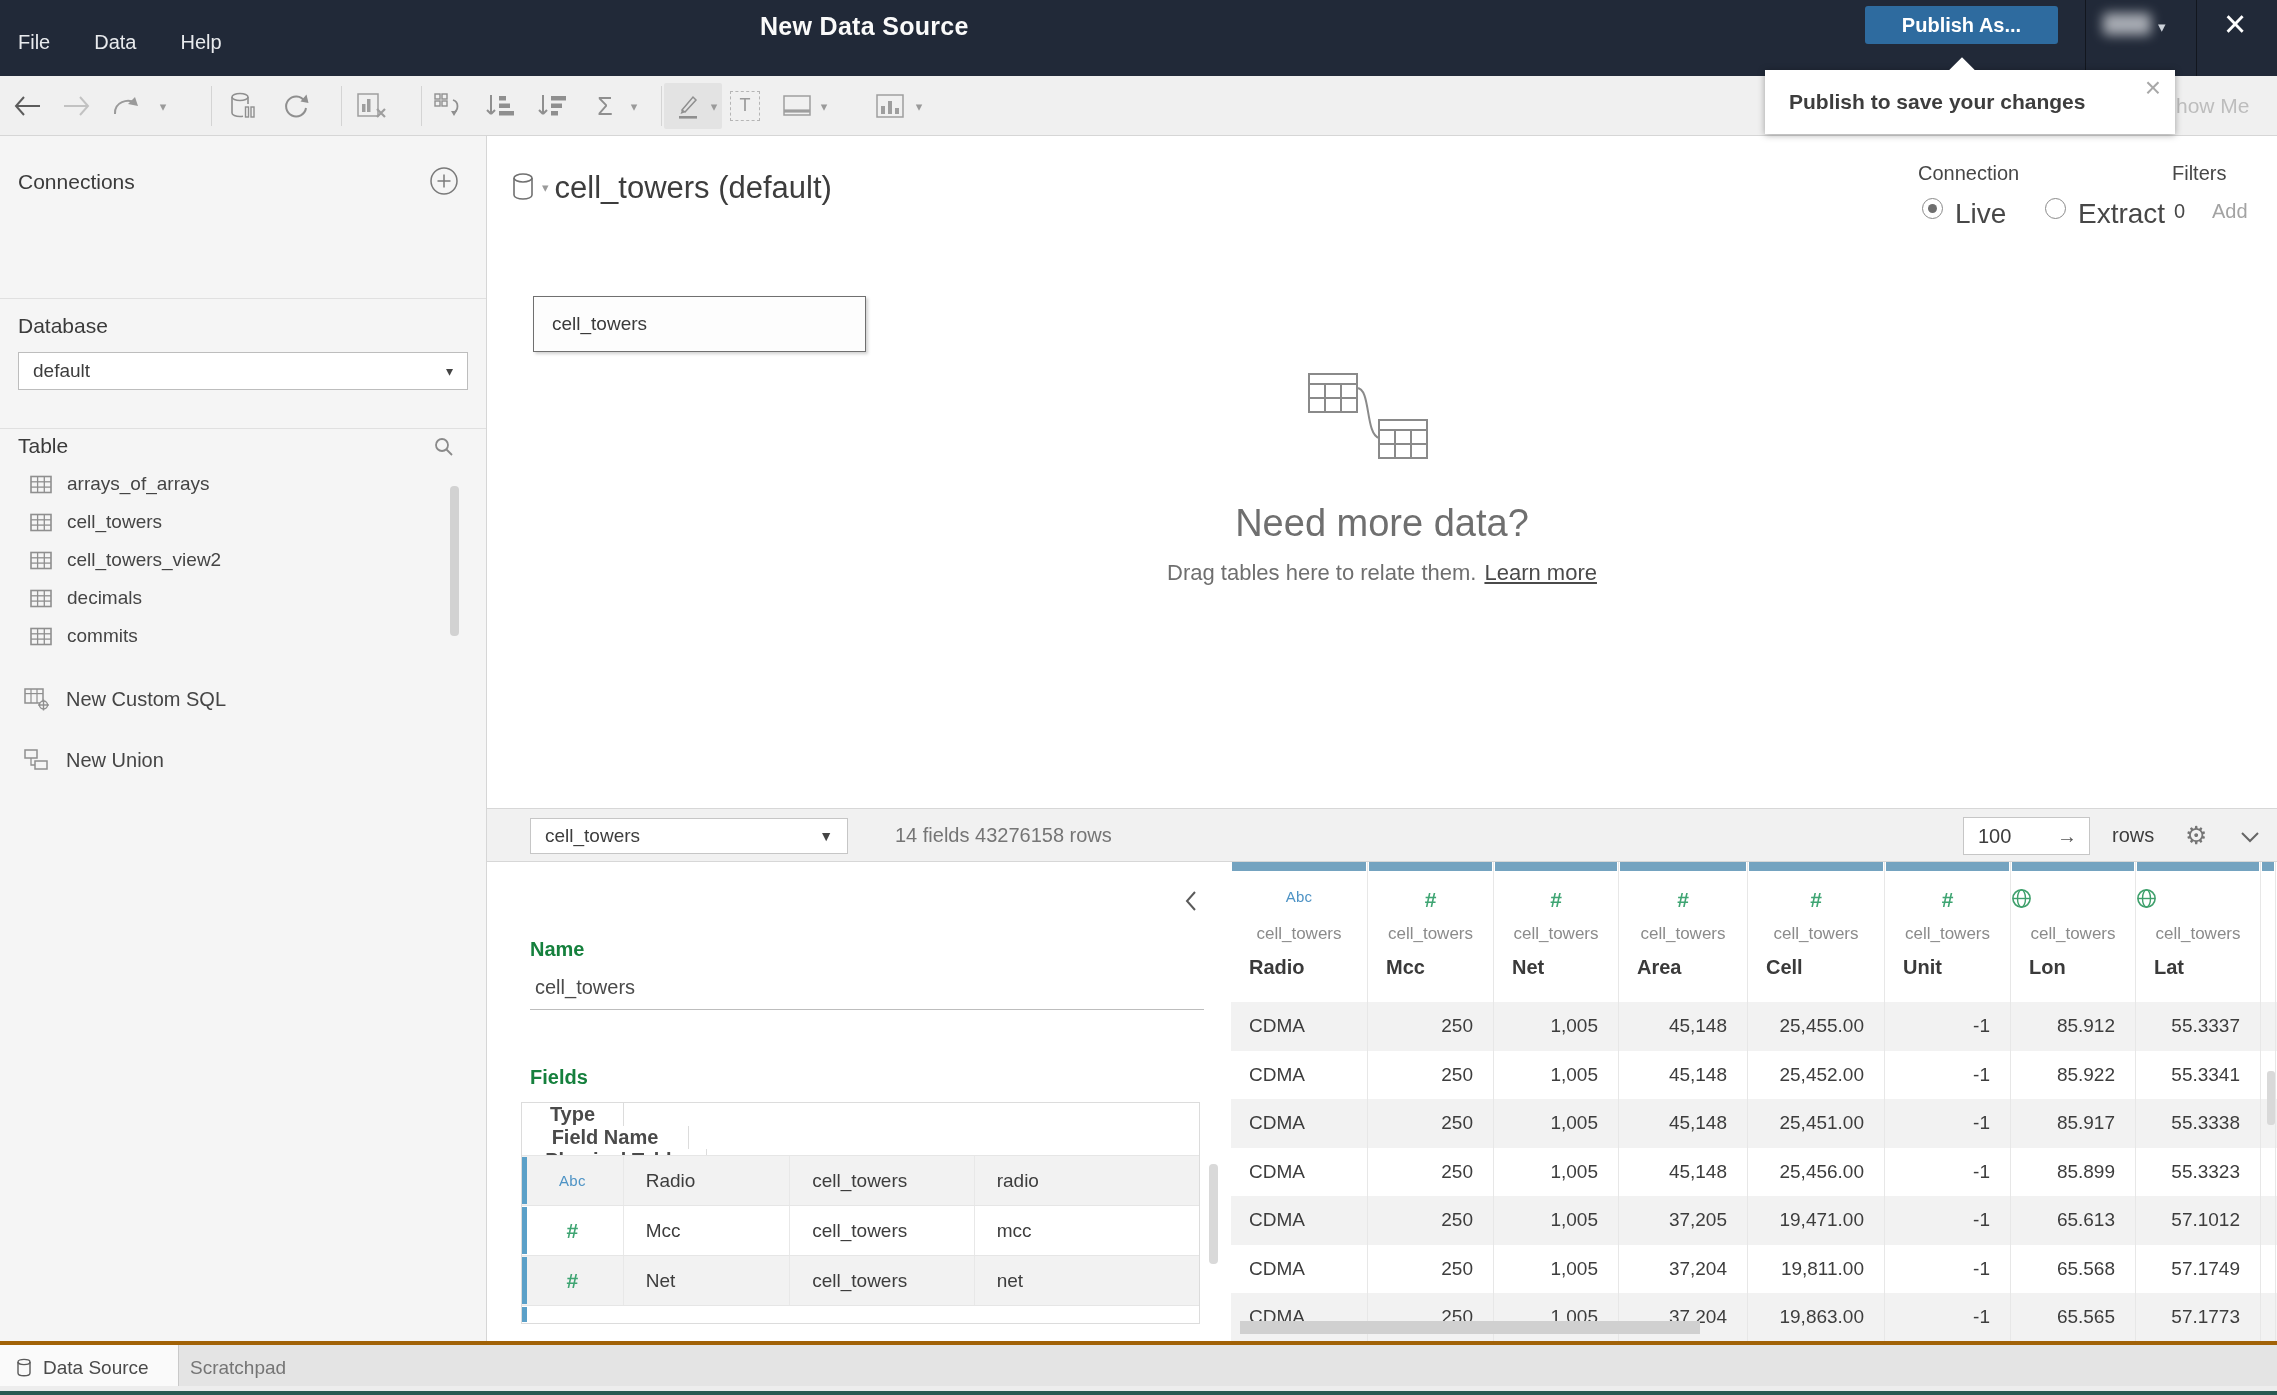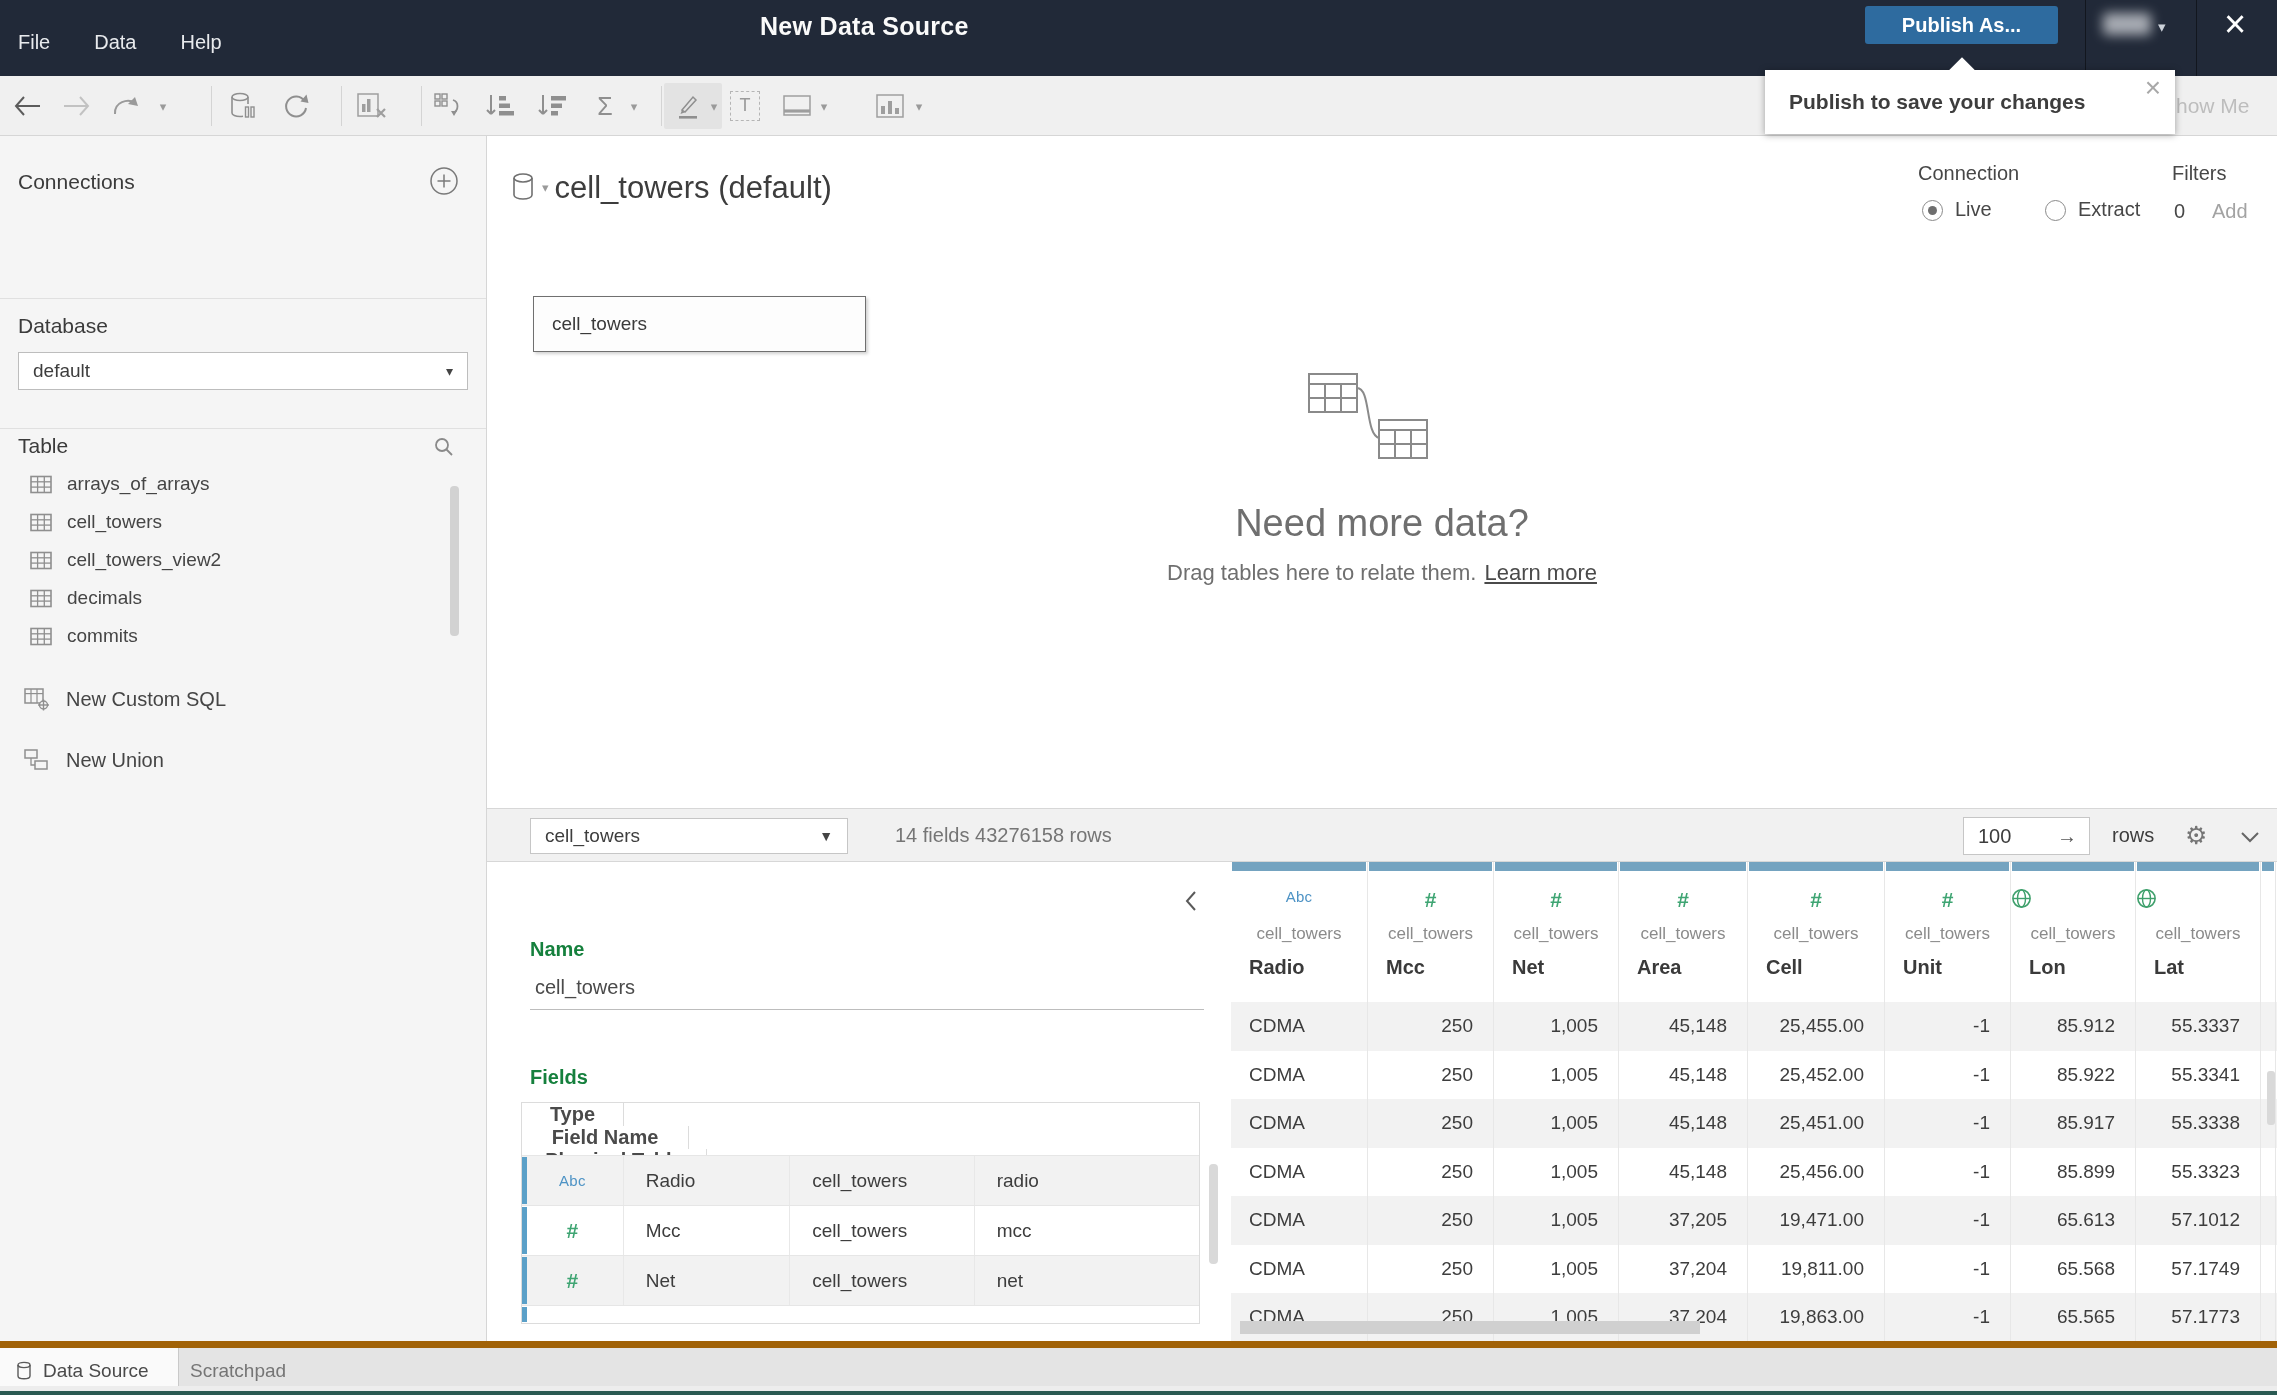--- a/index.html
+++ b/index.html
@@ -47,21 +47,21 @@
   .search-icon{position:absolute;left:433px;top:300px;cursor:pointer;}
   .tbl-list{position:absolute;left:0;top:329px;width:487px;}
   .tbl-item{display:flex;align-items:center;height:38px;padding-left:30px;gap:15px;font-size:19px;color:#454545;cursor:pointer;}
   .sb-thumb{position:absolute;left:450px;top:350px;width:9px;height:150px;background:#d2d2d2;border-radius:4px;}
   .sb-action{position:absolute;left:0;width:487px;height:40px;display:flex;align-items:center;padding-left:24px;gap:16px;font-size:20px;color:#454545;cursor:pointer;}
   
   .canvas{position:absolute;left:487px;top:136px;width:1790px;height:672px;background:#fff;}
   .ds-row{position:absolute;left:25px;top:36px;display:flex;align-items:flex-start;gap:6px;}
   .ds-title{font-size:31px;color:#3d3d3d;margin-top:-2px;}
   .conn-label{position:absolute;left:1431px;top:26px;font-size:20px;color:#474747;}
-  .radio-pair{position:absolute;top:62px;display:flex;align-items:flex-end;gap:12px;font-size:20px;color:#474747;cursor:pointer;}
+  .radio-pair{position:absolute;top:62px;display:flex;align-items:flex-start;gap:12px;font-size:28px;color:#474747;cursor:pointer;}
   .radio{width:21px;height:21px;border:1.5px solid #8a8a8a;border-radius:50%;background:#fff;position:relative;flex:none;}
   .radio.sel::after{content:"";position:absolute;left:4.5px;top:4.5px;width:9px;height:9px;border-radius:50%;background:#6e6e6e;}
   .filters-label{position:absolute;left:1685px;top:26px;font-size:20px;color:#474747;}
   .filters-count{position:absolute;left:1687px;top:64px;font-size:20px;color:#474747;}
   .filters-add{position:absolute;left:1725px;top:64px;font-size:20px;color:#a3a3a3;cursor:pointer;}
   .tbl-box{position:absolute;left:46px;top:160px;width:333px;height:56px;background:#fdfdfd;border:1px solid #707070;
     box-shadow:2px 2px 3px rgba(0,0,0,.18);display:flex;align-items:center;padding-left:18px;font-size:19px;color:#3a3a3a;cursor:pointer;}
   .empty-ill{position:absolute;left:812px;top:232px;}
   .empty-h{position:absolute;left:0;top:366px;width:1790px;text-align:center;font-size:38px;color:#6f6f6f;}
   .empty-b{position:absolute;left:0;top:424px;width:1790px;text-align:center;font-size:22px;color:#6f6f6f;}
@@ -106,21 +106,21 @@
   .g-sub{position:absolute;left:0;right:0;top:62px;text-align:center;font-size:17px;color:#8b8b8b;}
   .g-name{position:absolute;left:18px;top:94px;font-size:20px;font-weight:700;color:#3a3a3a;}
   .g-row{display:flex;height:48.5px;}
   .g-row.odd{background:#f2f2f2;}
   .g-cell{display:flex;align-items:center;border-right:1px solid #e7e7e7;font-size:19px;color:#3d3d3d;flex:none;}
   .g-cell.num{justify-content:flex-end;padding-right:20px;}
   .g-cell.str{padding-left:18px;}
   .g-hthumb{position:absolute;left:9px;top:459px;width:460px;height:13px;background:#d0d0d0;z-index:5;}
   .g-vthumb{position:absolute;left:1036px;top:209px;width:8px;height:54px;background:#d9d9d9;border-radius:3px;z-index:5;}
   
-  .tabbar{position:absolute;left:0;top:1341px;width:2277px;height:45px;background:#e4e4e4;border-top:7px solid #a16207;}
+  .tabbar{position:absolute;left:0;top:1341px;width:2277px;height:45px;background:#e4e4e4;border-top:4px solid #a16207;}
   .tab-active{position:absolute;left:0;top:0;width:179px;height:45px;background:#fafafa;border-right:1px solid #c9c9c9;
     display:flex;align-items:center;gap:11px;padding-left:16px;font-size:19px;color:#4a4a4a;cursor:pointer;}
   .tab-scratch{position:absolute;left:190px;top:0;height:45px;line-height:45px;font-size:19px;color:#757575;cursor:pointer;}
   .strip{position:absolute;left:0;top:1386px;width:2277px;height:5px;background:#ededed;}
   .teal{position:absolute;left:0;top:1391px;width:2277px;height:4px;background:#2a5a52;}
   svg{display:block;}
 </style>
 </head>
 <body>
 

